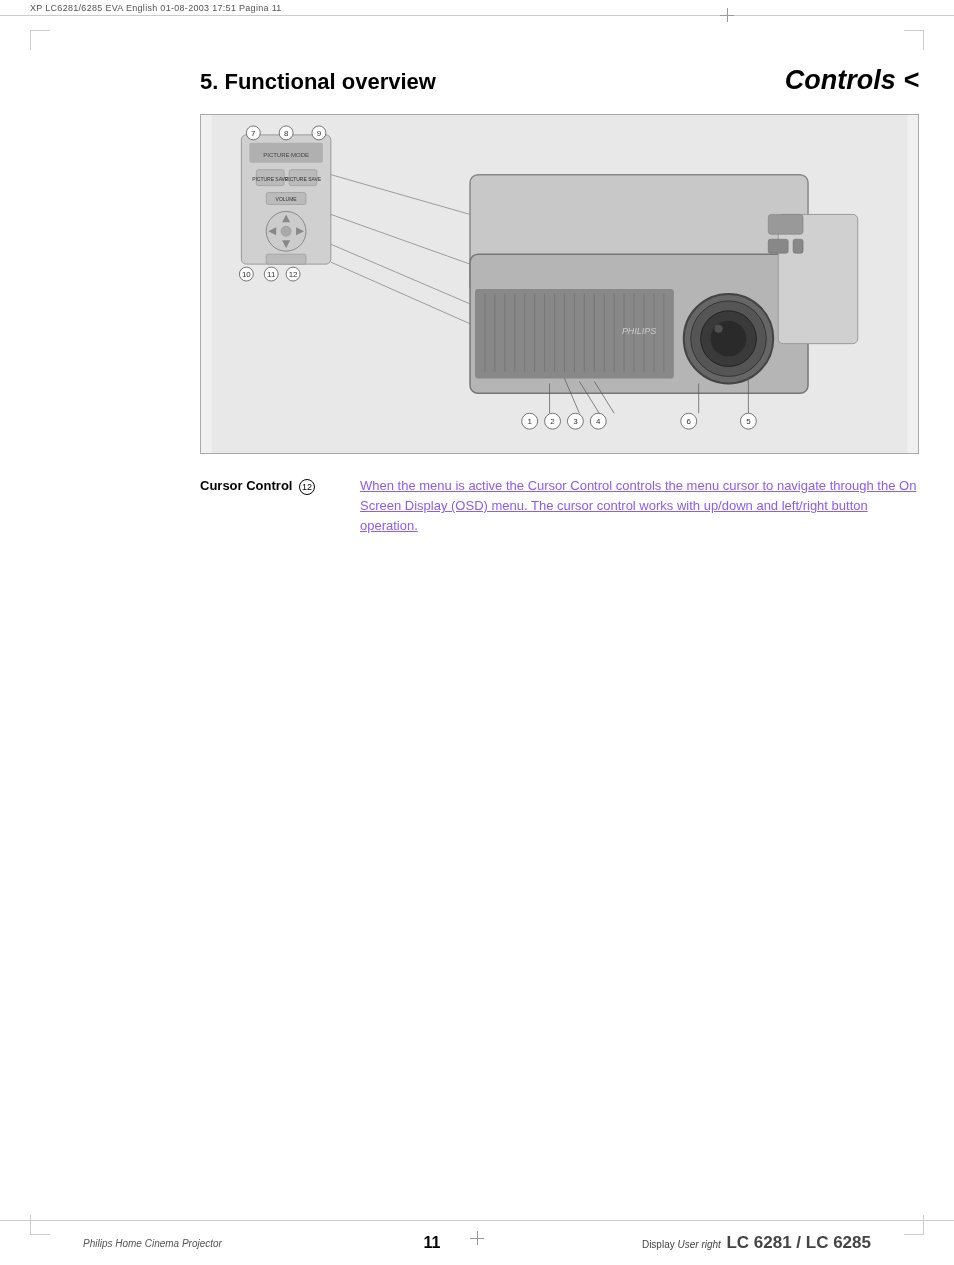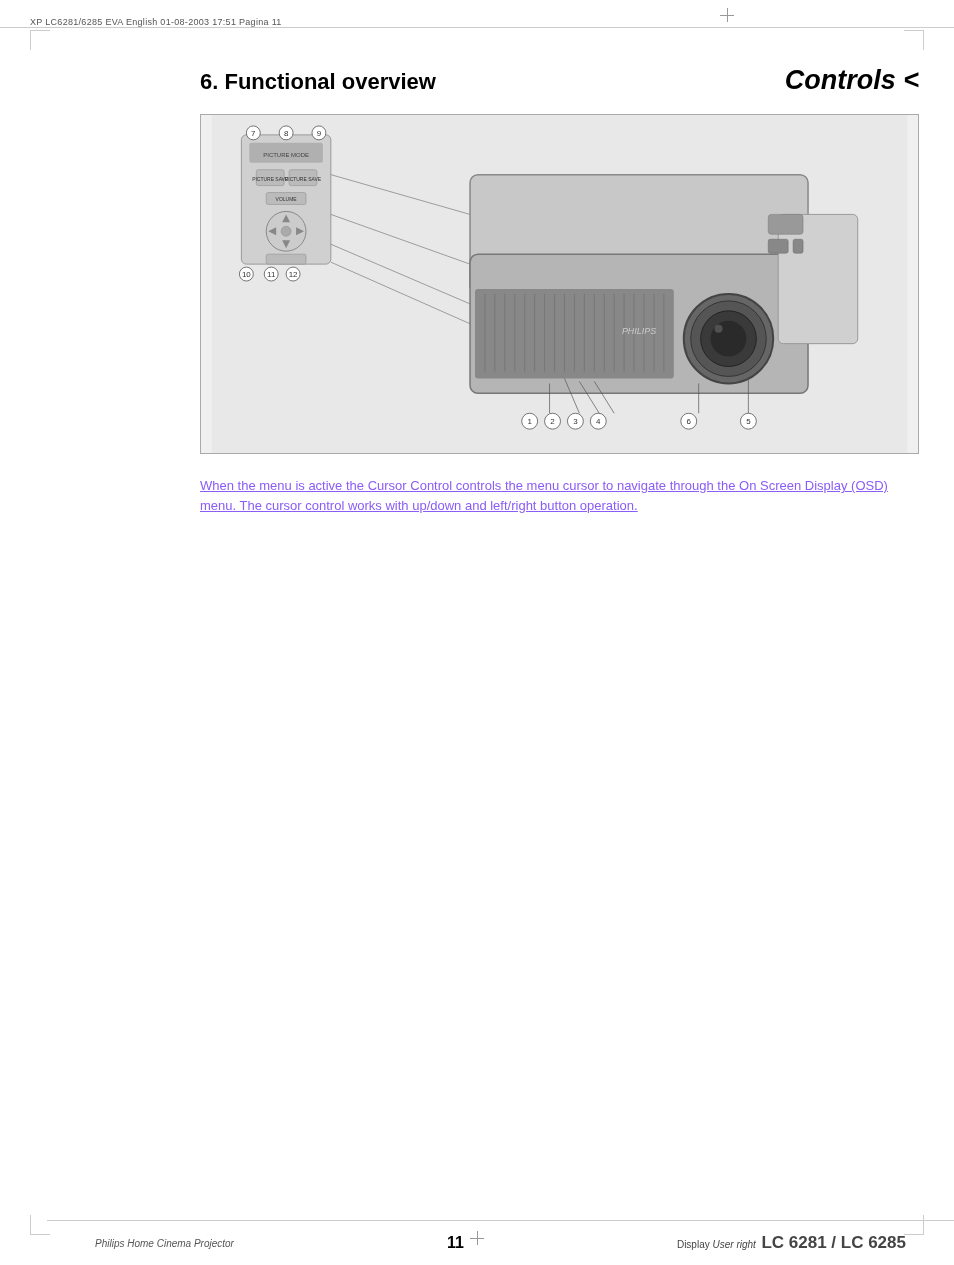--- a/index.html
+++ b/index.html
@@ -51,24 +51,24 @@
       width: 1px;
       background: #999;
     }
 
     
     .header-bar {
       position: absolute;
       top: 0;
       left: 0;
       right: 0;
-      height: 28px;
+      height: 16px;
       border-bottom: 1px solid #ccc;
       display: flex;
-      align-items: flex-end;
+      align-items: center;
       padding: 0 30px;
     }
     .header-text {
       font-size: 9px;
       color: #555;
       letter-spacing: 0.3px;
     }
 
     
     .content {
@@ -154,22 +154,21 @@
     .footer {
       position: absolute;
       bottom: 0;
       left: 0;
       right: 0;
       height: 45px;
       border-top: 1px solid #ccc;
       display: flex;
       align-items: center;
       justify-content: space-between;
-      padding: 0 48px;
-      margin-left: 47px;
+      padding: 0 83px;
     }
     .footer-left {
       font-size: 10px;
       font-style: italic;
       color: #555;
     }
     .footer-center {
       font-size: 16px;
       font-weight: bold;
       color: #000;
@@ -206,21 +205,21 @@
 <div class="corner-mark br"></div>
 
 <div class="header-bar">
   <span class="header-text">XP LC6281/6285 EVA English 01-08-2003  17:51  Pagina 11</span>
   <div class="cross" style="position:absolute; top:8px; right:220px;"></div>
 </div>
 
 <div class="content">
 
   <div class="section-heading">
-    <span class="section-title">6. Functional overview</span>
+    <span class="section-title">5. Functional overview</span>
     <span class="section-subtitle">Controls &lt;</span>
   </div>
 
   <div class="image-box">
     <svg class="projector-illustration" viewBox="0 0 700 340" xmlns="http://www.w3.org/2000/svg">
 
       <rect width="700" height="340" fill="#e8e8e8"></rect>
 
       <rect x="30" y="20" width="90" height="130" rx="5" fill="#d0d0d0" stroke="#999" stroke-width="1"></rect>
       <rect x="38" y="28" width="74" height="20" rx="2" fill="#b0b0b0"></rect>
@@ -329,20 +328,23 @@
 
       <circle cx="480" cy="308" r="8" fill="white" stroke="#555" stroke-width="0.8"></circle>
       <text x="480" y="311" text-anchor="middle" font-size="8" fill="#333">6</text>
 
       <circle cx="540" cy="308" r="8" fill="white" stroke="#555" stroke-width="0.8"></circle>
       <text x="540" y="311" text-anchor="middle" font-size="8" fill="#333">5</text>
     </svg>
   </div>
 
   <div class="feature-row">
+    <div class="feature-label">
+      <span>Cursor Control</span>&nbsp;<span class="feature-number-badge">12</span>
+    </div>
     <div class="feature-text">When the menu is active the Cursor Control controls the menu cursor to navigate through the On Screen Display (OSD) menu. The cursor control works with up/down and left/right button operation.</div>
   </div>
 
 </div>
 
 <div class="footer">
   <span class="footer-left">Philips Home Cinema Projector</span>
   <span class="footer-center">11</span>
   <span class="footer-right">
     <span class="lang">Display</span>&nbsp;<span class="guide">User right</span>&nbsp;&nbsp;<span class="model">LC 6281 / LC 6285</span>

